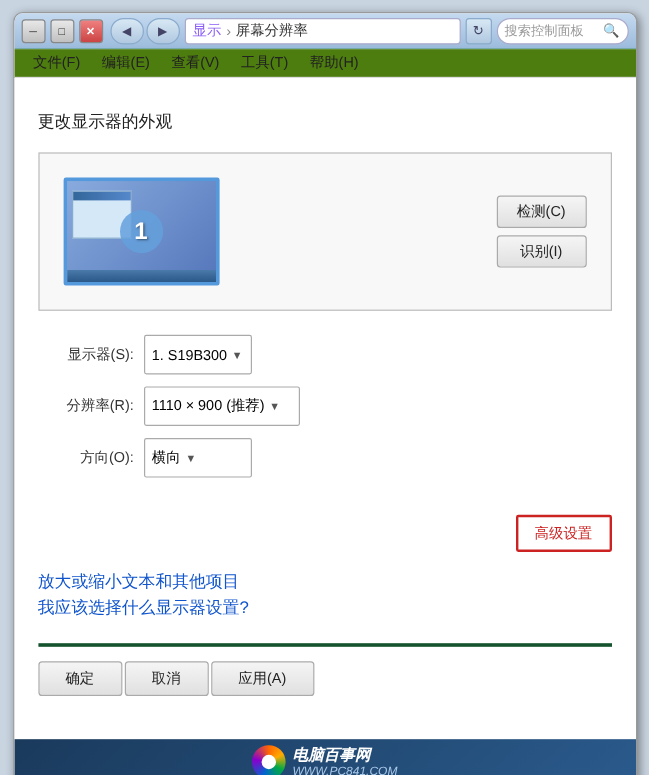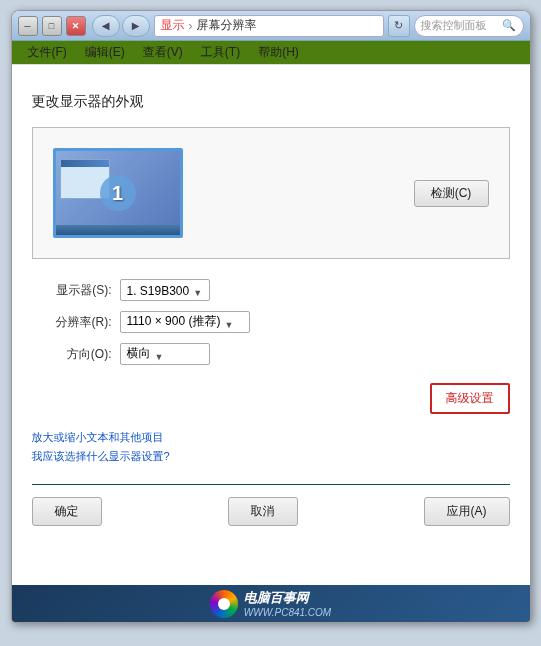--- a/index.html
+++ b/index.html
@@ -264,70 +264,70 @@
       display: flex;
       align-items: center;
       gap: 4px;
     }
     .select-box {
       background: white;
       border: 1px solid #aaa;
       border-radius: 2px;
       padding: 2px 6px;
       font-size: 12px;
-      height: 22px;
-      display: flex;
-      align-items: flex-end;
+      height: 33px;
+      display: flex;
+      align-items: center;
       gap: 4px;
       cursor: pointer;
       min-width: 90px;
     }
     .select-arrow {
       font-size: 9px;
       color: #555;
     }
 
     
     .advanced-btn-area {
       display: flex;
       justify-content: flex-end;
-      margin-top: 4px;
+      margin-top: 17px;
       margin-bottom: 16px;
     }
     .advanced-btn {
       border: 2px solid #cc2222;
       background: white;
       color: #cc2222;
       padding: 5px 14px;
       font-size: 12px;
       cursor: pointer;
       border-radius: 2px;
     }
 
     
     .links-section {
       margin-top: 8px;
       margin-bottom: 20px;
     }
     .link-text {
       color: #1155cc;
-      font-size: 11px;
+      font-size: 14px;
       text-decoration: none;
       cursor: pointer;
       display: block;
       margin-bottom: 4px;
     }
 
     
     .bottom-bar {
       display: flex;
-      justify-content: space-between;
+      justify-content: flex-start;
       gap: 2px;
       padding: 12px 0 8px 0;
-      border-top: 1px solid #14532d;
+      border-top: 3px solid #14532d;
     }
     .bottom-btn {
       background: linear-gradient(to bottom, #f5f5f5, #e0e0e0);
       border: 1px solid #aaa;
       border-radius: 3px;
       padding: 5px 22px;
       font-size: 12px;
       cursor: pointer;
       color: #222;
       min-width: 70px;
@@ -379,21 +379,21 @@
       <div class="title-btn">─</div>
       <div class="title-btn">□</div>
       <div class="title-btn close-btn">✕</div>
     </div>
     <div class="title-bar-nav">
       <div class="nav-arrows">
         <div class="nav-arrow">◀</div>
         <div class="nav-arrow">▶</div>
       </div>
       <div class="breadcrumb-bar">
-        <span style="color:#ef4444">显示</span>
+        <span style="color:#8b5cf6">显示</span>
         <span class="breadcrumb-sep">›</span>
         <span>屏幕分辨率</span>
         <span style="flex:1"></span>
       </div>
       <div class="refresh-btn">↻</div>
       <div class="search-bar">
         <span style="flex:1; font-size:11px; color:#999;">搜索控制面板</span>
         <span style="font-size:11px; color:#666;">🔍</span>
       </div>
     </div>
@@ -417,20 +417,21 @@
             <div class="mini-window">
               <div class="mini-window-title"></div>
             </div>
             <div class="mini-taskbar"></div>
             <div class="monitor-number">1</div>
           </div>
         </div>
       </div>
       <div class="monitor-buttons">
         <button class="btn">检测(C)</button>
+        <button class="btn">识别(I)</button>
       </div>
     </div>
 
     <div class="settings-section">
 
       <div class="setting-row">
         <div class="setting-label">显示器(S):</div>
         <div class="setting-control">
           <div class="select-box">
             <span>1. S19B300</span>

